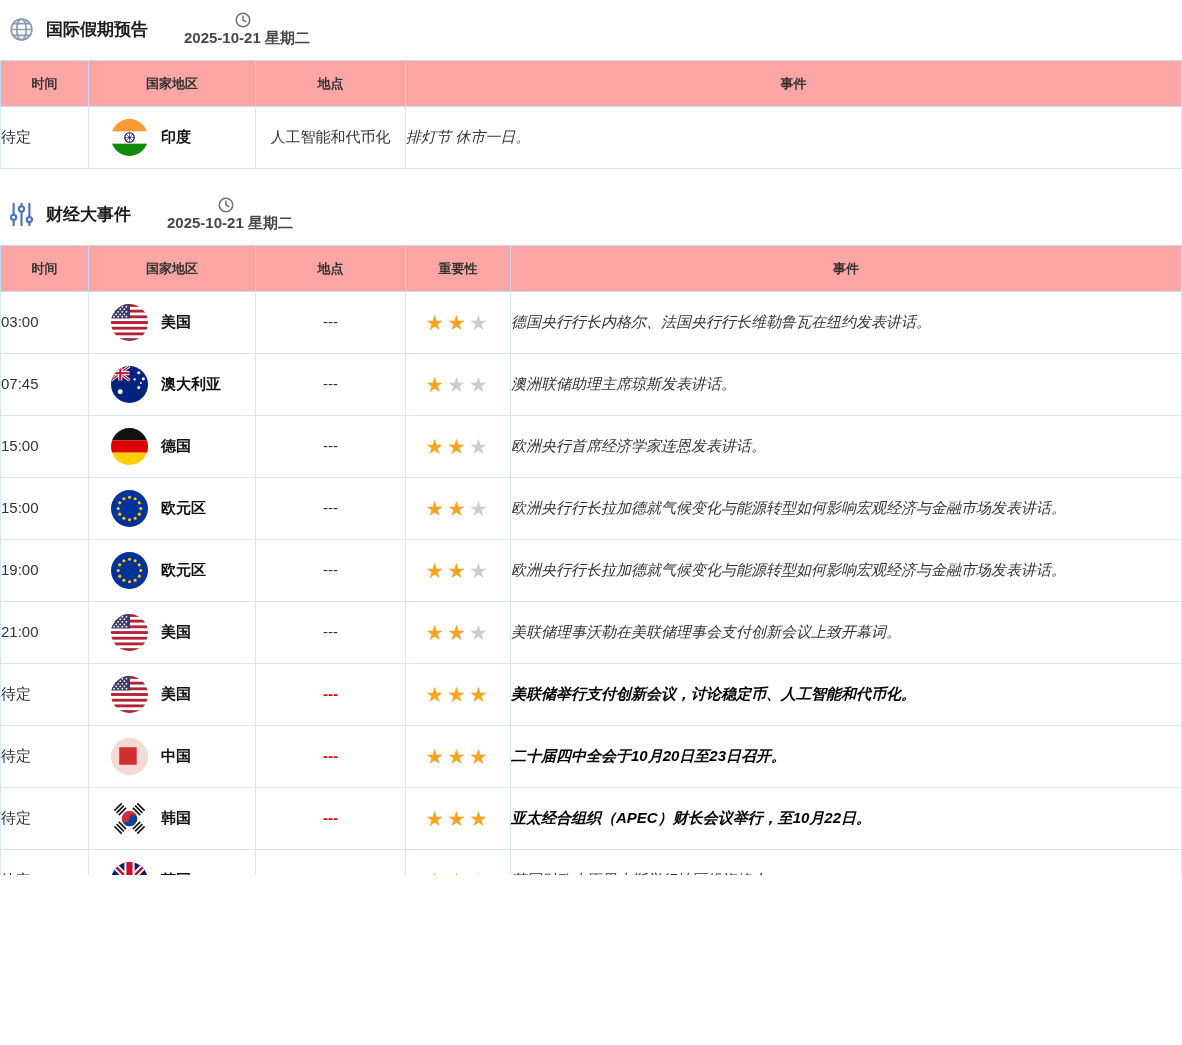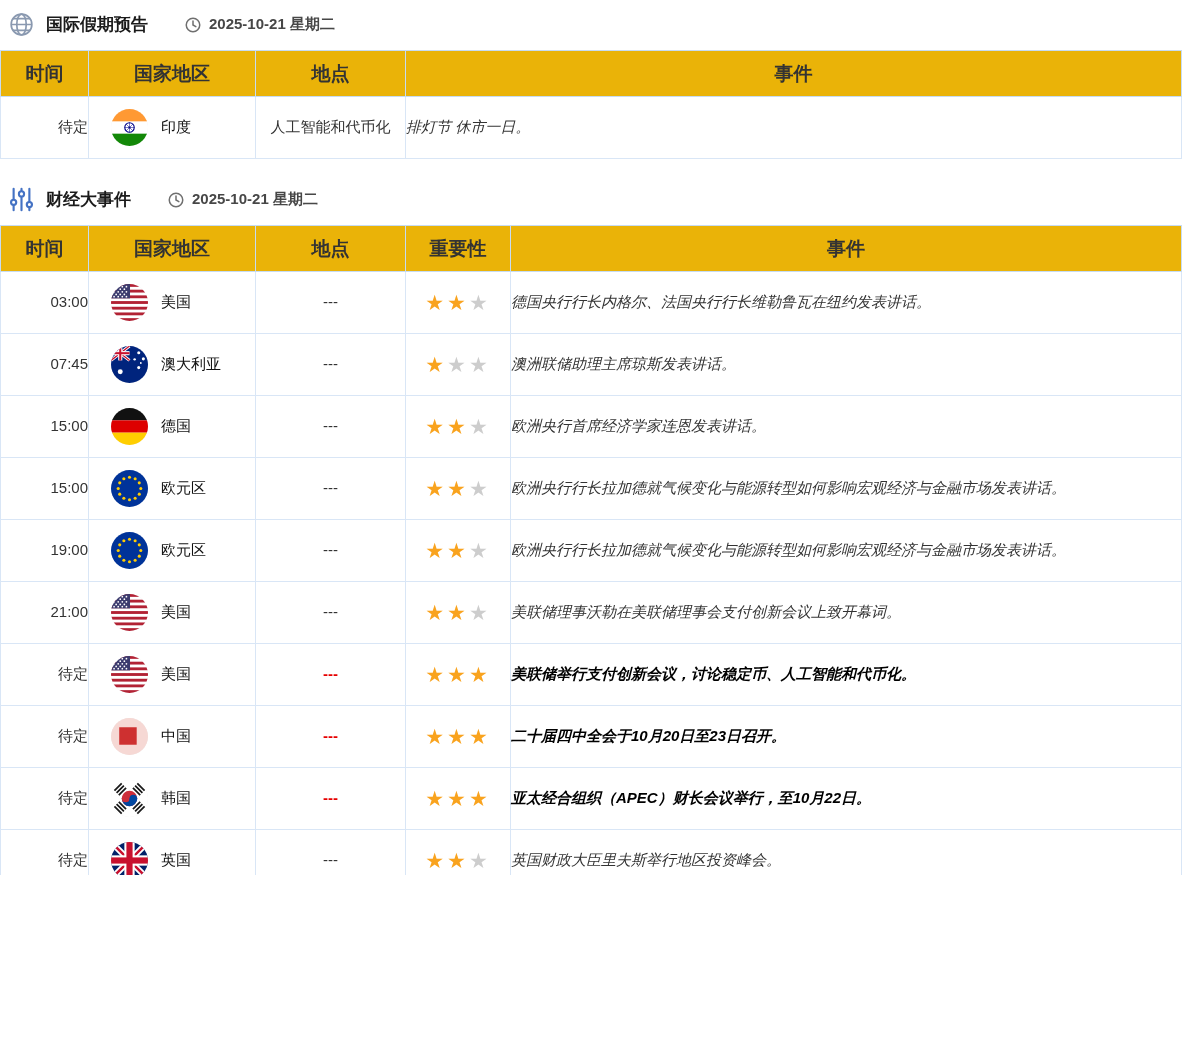--- a/index.html
+++ b/index.html
@@ -3,41 +3,41 @@
 <meta charset="utf-8">
 <style>
   * { box-sizing: border-box; margin: 0; padding: 0; }
   body { background: #fff; font-family: "Liberation Sans", "DejaVu Sans", sans-serif; }
   .page { position: relative; width: 1182px; height: 875px; overflow: hidden; background: #fff; }
 
   .section-head { display: flex; align-items: center; padding: 11px 10px 12px 8px; }
   .section-head .s-icon { width: 27px; height: 27px; display: inline-flex; margin-right: 11px; }
   .section-head .s-icon svg { width: 100%; height: 100%; display: block; }
   .s-title { font-size: 17px; font-weight: bold; color: #1a1a1a; }
-  .s-date { display: flex; align-items: center; margin-left: 36px; }
+  .s-date { display: flex; align-items: center; margin-left: 36px; flex-direction: column; }
   .s-date .clock { width: 18px; height: 18px; margin-right: 7px; display: inline-flex; }
   .s-date .clock svg { width: 100%; height: 100%; display: block; }
   .s-date .d-text { font-size: 15px; font-weight: bold; color: #474747; }
 
   table.cal { width: 100%; border-collapse: collapse; table-layout: fixed; }
   table.cal th {
-    background: #eab308; height: 46px; font-size: 19px; font-weight: bold;
+    background: #fca5a5; height: 46px; font-size: 13px; font-weight: bold;
     color: #333; border: 1px solid #c7dcf3; text-align: center;
   }
   table.cal td {
     border: 1px solid #d9e6f6; font-size: 15px; color: #333;
     padding: 12px 0; line-height: 1.5; vertical-align: middle; background: #fff;
   }
-  td.c-time { text-align: right; color: #333; }
+  td.c-time { text-align: left; color: #333; }
   td.c-loc  { text-align: center; color: #666; padding-left: 6px; padding-right: 6px; }
   .country-wrap { display: flex; align-items: center; padding-left: 22px; }
   .flag { width: 37px; height: 37px; border-radius: 50%; overflow: hidden; flex: 0 0 37px;
           box-shadow: inset 0 0 0 1px rgba(0,0,0,.07); }
   .flag svg { display: block; width: 100%; height: 100%; }
-  .cname { font-weight: normal; color: #111; margin-left: 13px; font-size: 15px; }
+  .cname { font-weight: bold; color: #111; margin-left: 13px; font-size: 15px; }
   td.c-event { text-align: left; padding: 12px 24px 12px 30px; font-style: italic; }
   td.c-imp { text-align: center; }
   .st { font-size: 21px; letter-spacing: 3px; }
   .st.f { color: #f9a31e; }
   .st.e { color: #cdcdcd; }
   tr.hl td.c-loc { color: #e60000; font-weight: bold; }
   tr.hl td.c-event { color: #000000; font-weight: bold; }
 
   .gap { height: 16px; }
   .watermark {

